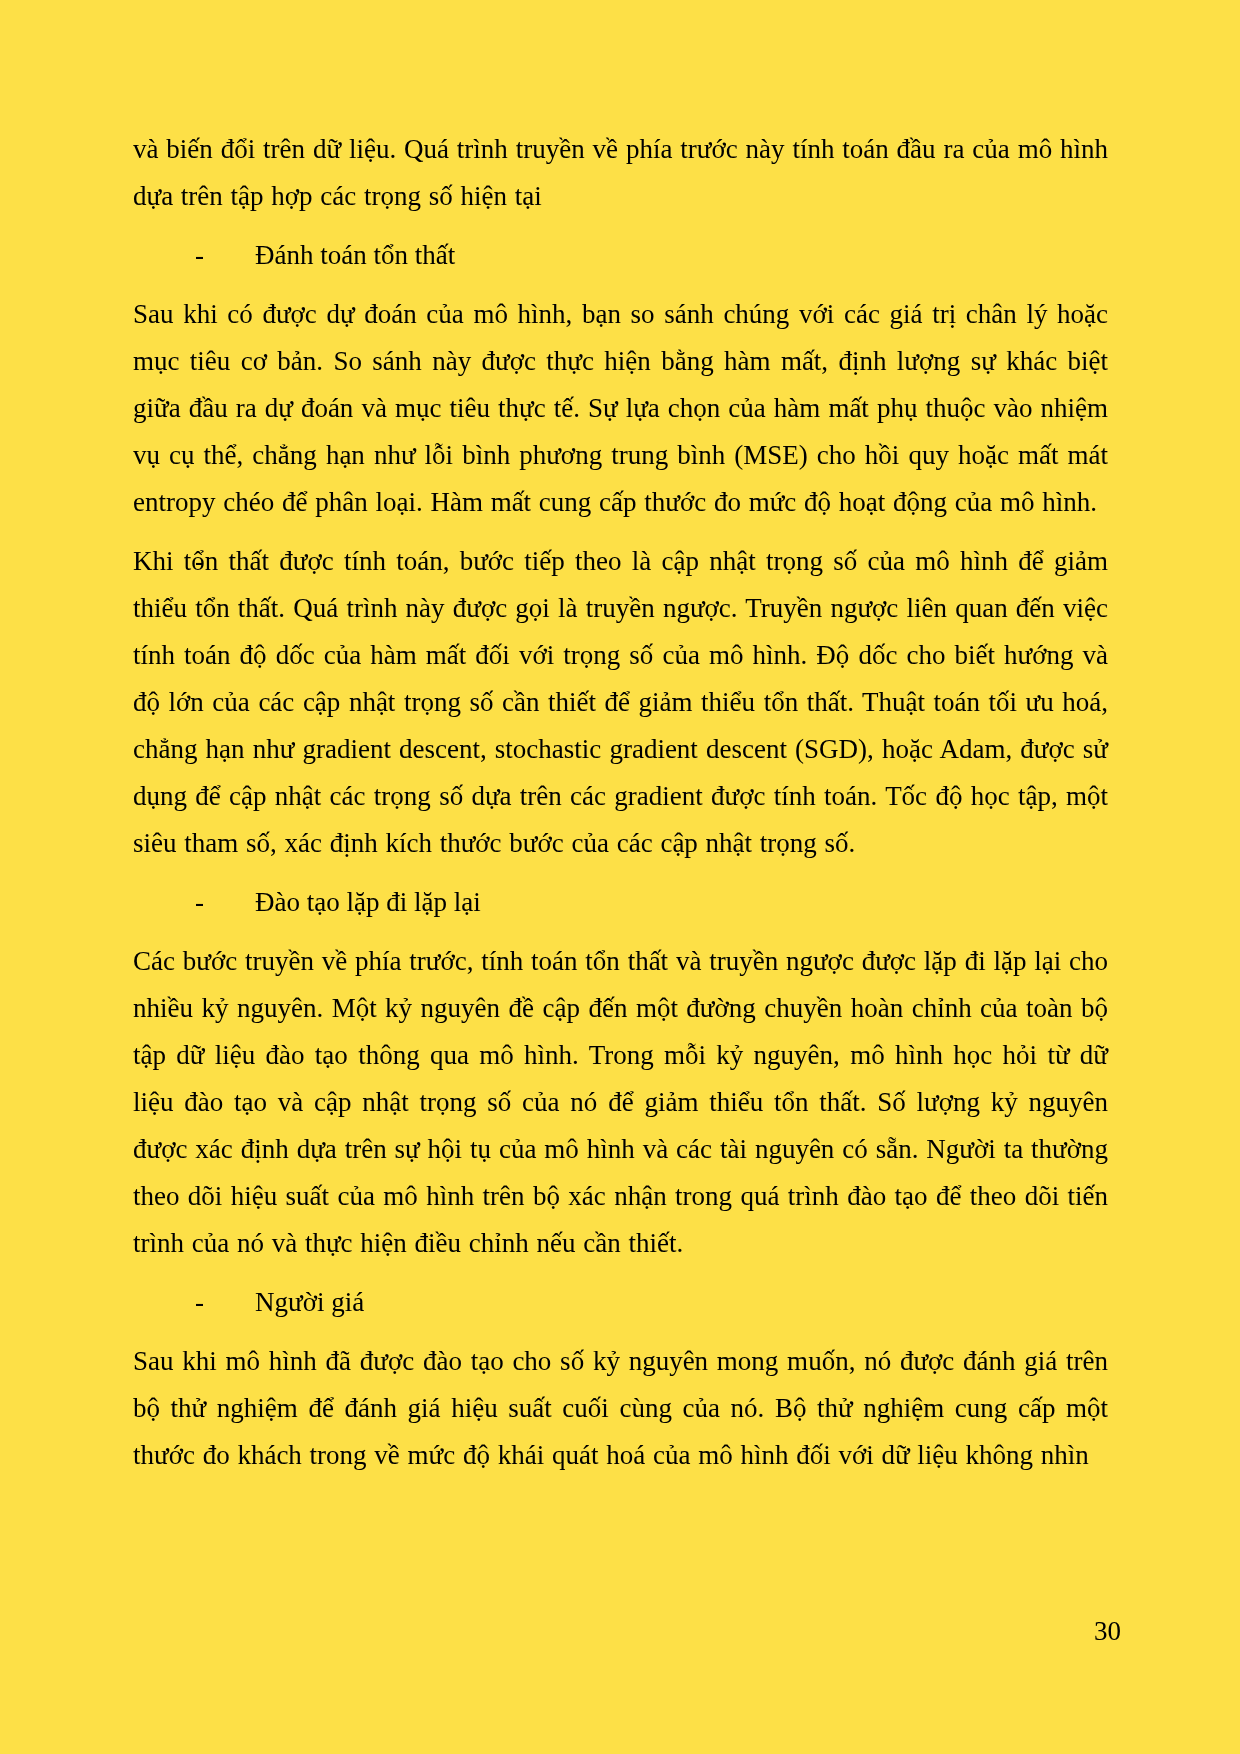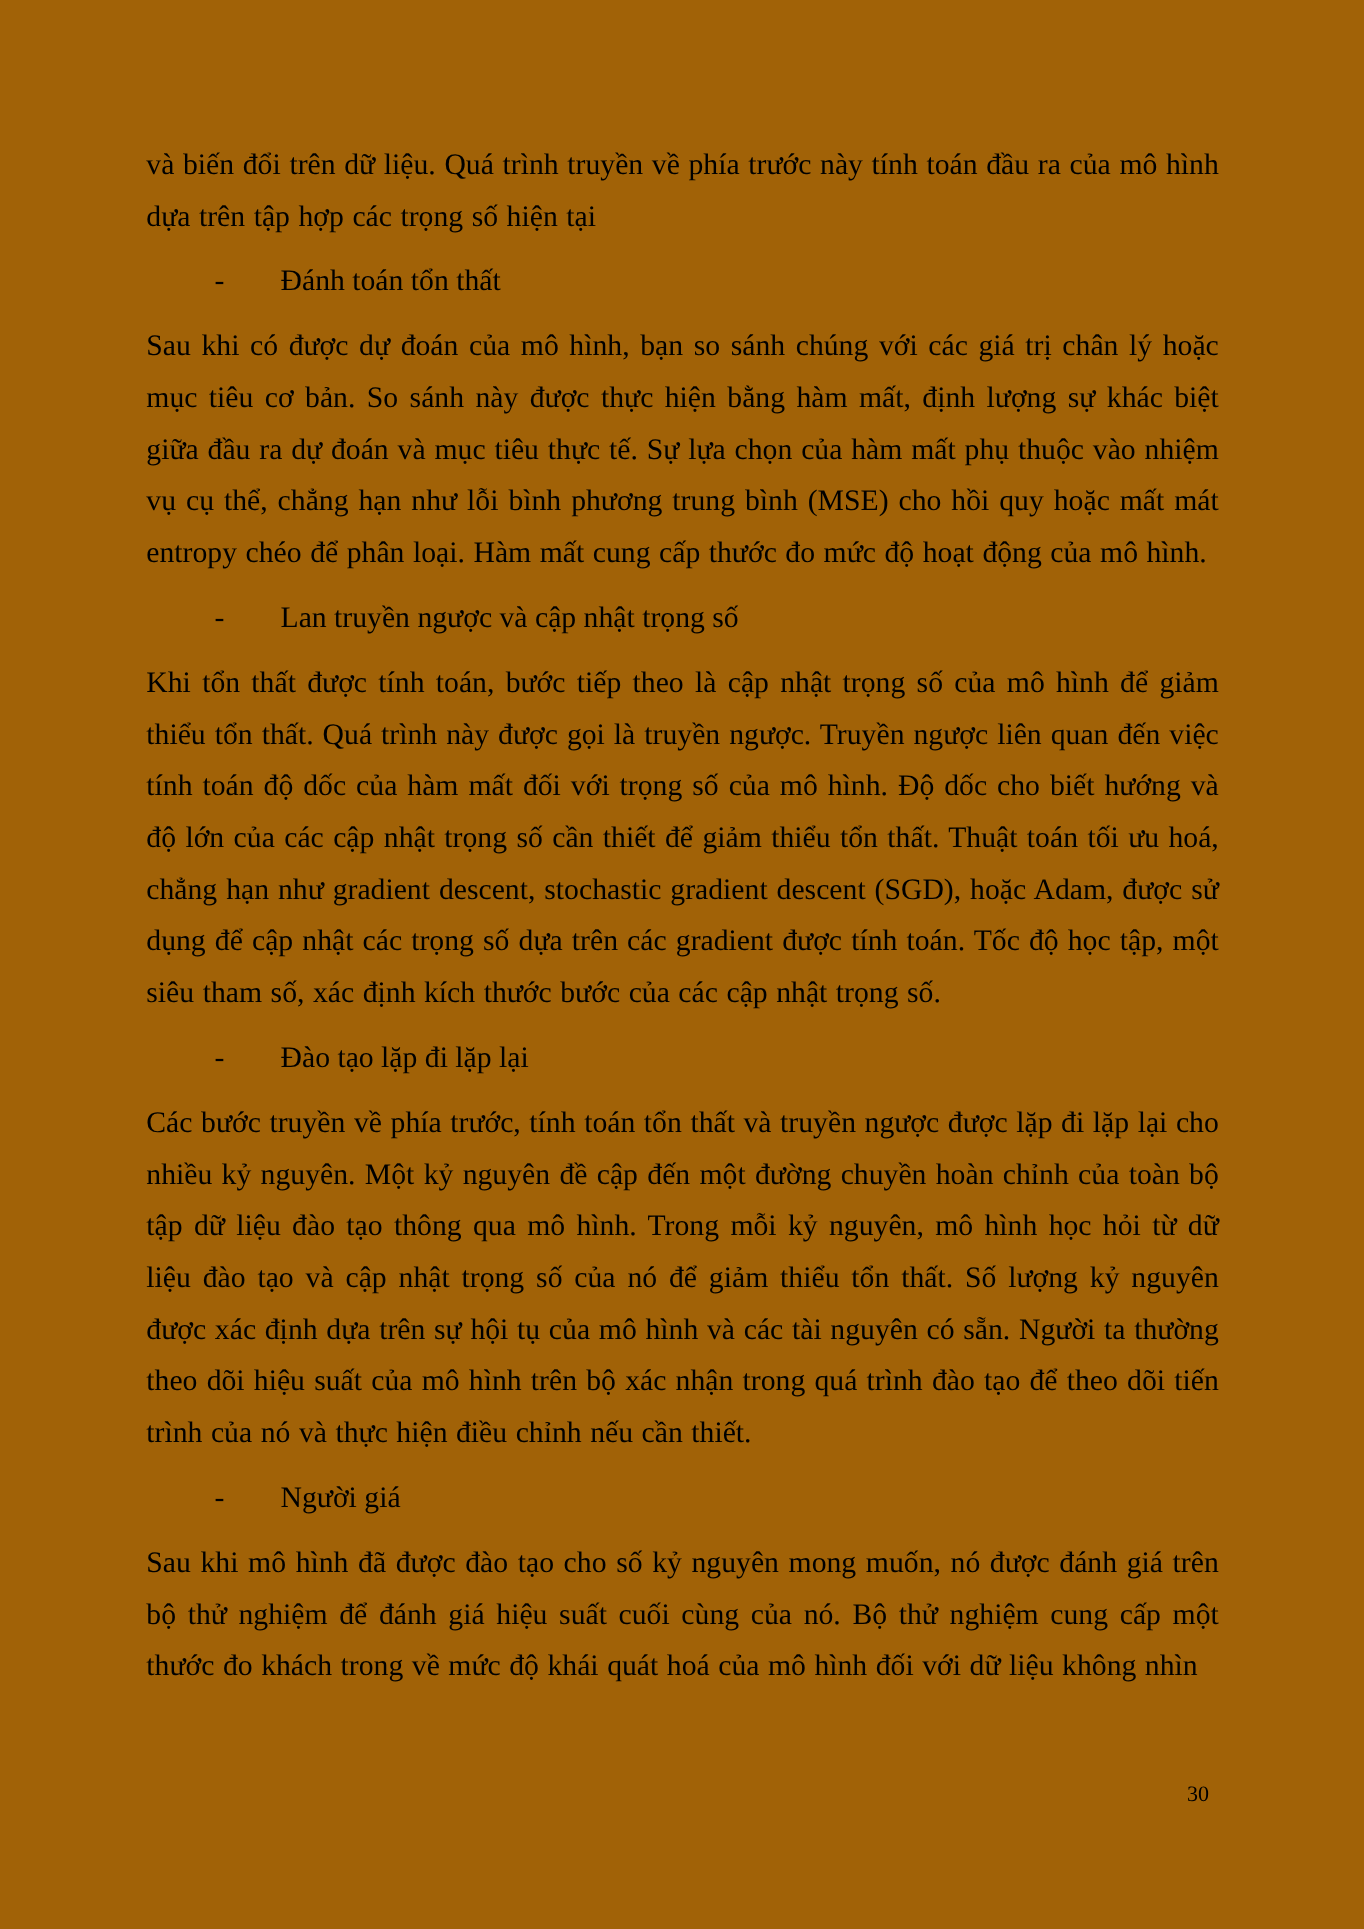--- a/index.html
+++ b/index.html
@@ -4,21 +4,21 @@
 <style>
   html, body {
     margin: 0;
     padding: 0;
     background: #ffffff;
   }
   .page {
     position: relative;
     width: 1240px;
     height: 1754px;
-    background: #a16207;
+    background: #fde047;
     color: #000000;
     font-family: "Liberation Serif", "DejaVu Serif", serif;
     overflow: hidden;
   }
   .content {
     position: absolute;
     left: 133px;
     top: 126px;
     width: 975px;
   }
@@ -36,44 +36,43 @@
     margin: 8px 0 12px 0;
     padding-left: 122px;
   }
   .bullet .dash {
     position: absolute;
     left: 62px;
     top: 0;
   }
   .pagenum {
     position: absolute;
-    right: 141px;
+    right: 119px;
     top: 1608px;
-    font-size: 20px;
+    font-size: 27px;
     line-height: 47px;
   }
 </style>
 </head>
 <body>
 
 <div class="page">
   <div class="content">
 
     <p class="para">và biến đổi trên dữ liệu. Quá trình truyền về phía trước này tính toán đầu ra của mô hình dựa trên tập hợp các trọng số hiện tại</p>
 
     <div class="bullet">
       <span class="dash">-</span>
       <span>Đánh toán tổn thất</span>
     </div>
 
     <p class="para">Sau khi có được dự đoán của mô hình, bạn so sánh chúng với các giá trị chân lý hoặc mục tiêu cơ bản. So sánh này được thực hiện bằng hàm mất, định lượng sự khác biệt giữa đầu ra dự đoán và mục tiêu thực tế. Sự lựa chọn của hàm mất phụ thuộc vào nhiệm vụ cụ thể, chẳng hạn như lỗi bình phương trung bình (MSE) cho hồi quy hoặc mất mát entropy chéo để phân loại. Hàm mất cung cấp thước đo mức độ hoạt động của mô hình.</p>
 
     <div class="bullet">
       <span class="dash">-</span>
-      <span>Lan truyền ngược và cập nhật trọng số</span>
     </div>
 
     <p class="para">Khi tổn thất được tính toán, bước tiếp theo là cập nhật trọng số của mô hình để giảm thiểu tổn thất. Quá trình này được gọi là truyền ngược. Truyền ngược liên quan đến việc tính toán độ dốc của hàm mất đối với trọng số của mô hình. Độ dốc cho biết hướng và độ lớn của các cập nhật trọng số cần thiết để giảm thiểu tổn thất. Thuật toán tối ưu hoá, chẳng hạn như gradient descent, stochastic gradient descent (SGD), hoặc Adam, được sử dụng để cập nhật các trọng số dựa trên các gradient được tính toán. Tốc độ học tập, một siêu tham số, xác định kích thước bước của các cập nhật trọng số.</p>
 
     <div class="bullet">
       <span class="dash">-</span>
       <span>Đào tạo lặp đi lặp lại</span>
     </div>
 
     <p class="para">Các bước truyền về phía trước, tính toán tổn thất và truyền ngược được lặp đi lặp lại cho nhiều kỷ nguyên. Một kỷ nguyên đề cập đến một đường chuyền hoàn chỉnh của toàn bộ tập dữ liệu đào tạo thông qua mô hình. Trong mỗi kỷ nguyên, mô hình học hỏi từ dữ liệu đào tạo và cập nhật trọng số của nó để giảm thiểu tổn thất. Số lượng kỷ nguyên được xác định dựa trên sự hội tụ của mô hình và các tài nguyên có sẵn. Người ta thường theo dõi hiệu suất của mô hình trên bộ xác nhận trong quá trình đào tạo để theo dõi tiến trình của nó và thực hiện điều chỉnh nếu cần thiết.</p>

